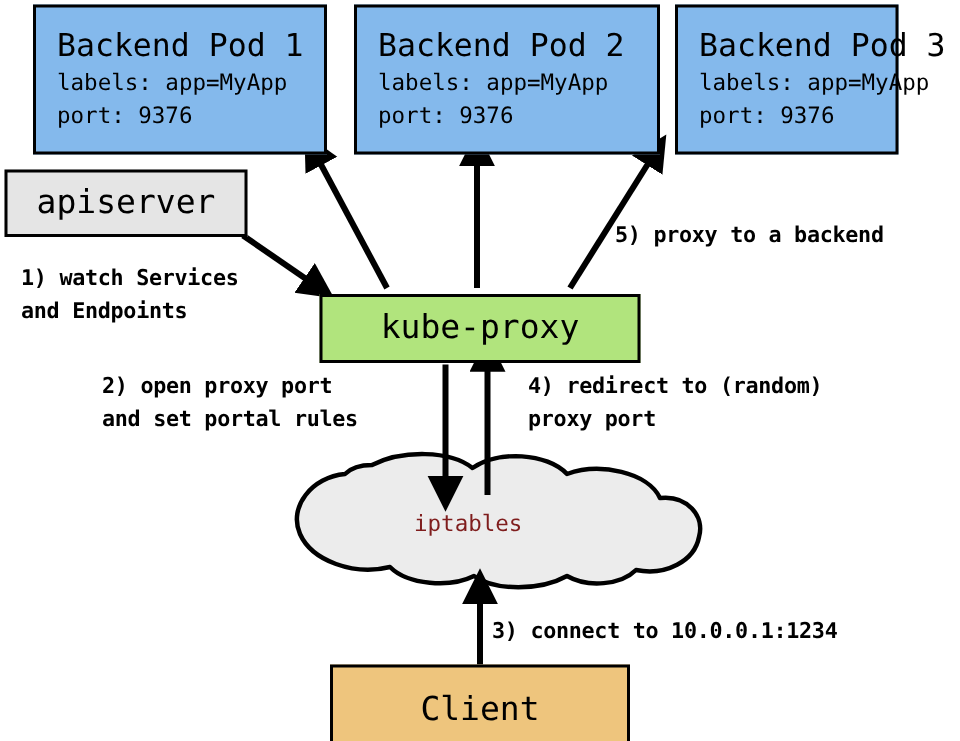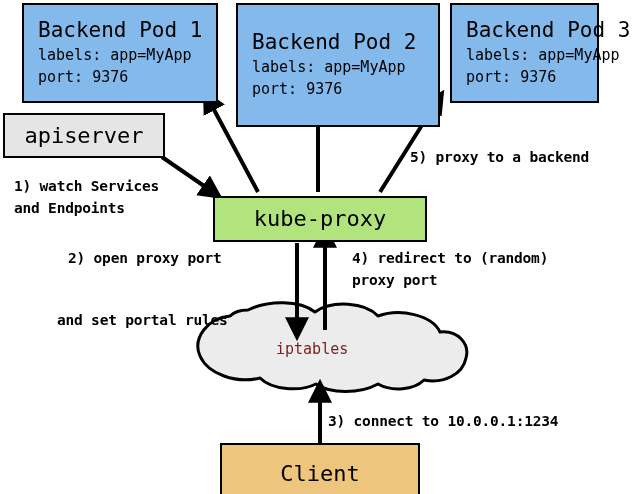--- a/index.html
+++ b/index.html
@@ -125,21 +125,21 @@
 
     <line x1="320" y1="443" x2="320" y2="398" stroke="#000000" stroke-width="4" marker-end="url(#ah)"></line>
   </svg>
 
   <div class="node pod" style="left:22px; top:3px; width:196px; height:100px; background:#84b9ec;">
     <div class="pod-title">Backend Pod 1</div>
     <div class="pod-line">labels: app=MyApp</div>
     <div class="pod-line">port: 9376</div>
   </div>
 
-  <div class="node pod" style="left:236px; top:3px; width:204px; height:124px; background:#84b9ec;">
+  <div class="node pod" style="left:236px; top:3px; width:204px; height:100px; background:#84b9ec;">
     <div class="pod-title">Backend Pod 2</div>
     <div class="pod-line">labels: app=MyApp</div>
     <div class="pod-line">port: 9376</div>
   </div>
 
   <div class="node pod" style="left:450px; top:3px; width:149px; height:100px; background:#84b9ec;">
     <div class="pod-title">Backend Pod 3</div>
     <div class="pod-line">labels: app=MyApp</div>
     <div class="pod-line">port: 9376</div>
   </div>
@@ -155,21 +155,21 @@
   <div class="cloud-text" style="left:276px; top:340px;">iptables</div>
 
   <div class="node" style="left:220px; top:443px; width:200px; height:61px; background:#eec57d;">
     <div class="center-label">Client</div>
   </div>
 
   <div class="step" style="left:14px; top:176px;">1) watch Services</div>
   <div class="step" style="left:14px; top:198px;">and Endpoints</div>
 
   <div class="step" style="left:68px; top:248px;">2) open proxy port</div>
-  <div class="step" style="left:57px; top:270px;margin-top:40px;">and set portal rules</div>
+  <div class="step" style="left:68px; top:270px;">and set portal rules</div>
 
   <div class="step" style="left:328px; top:411px;">3) connect to 10.0.0.1:1234</div>
 
   <div class="step" style="left:352px; top:248px;">4) redirect to (random)</div>
   <div class="step" style="left:352px; top:270px;">proxy port</div>
 
   <div class="step" style="left:410px; top:147px;">5) proxy to a backend</div>
 
 </div>
 

